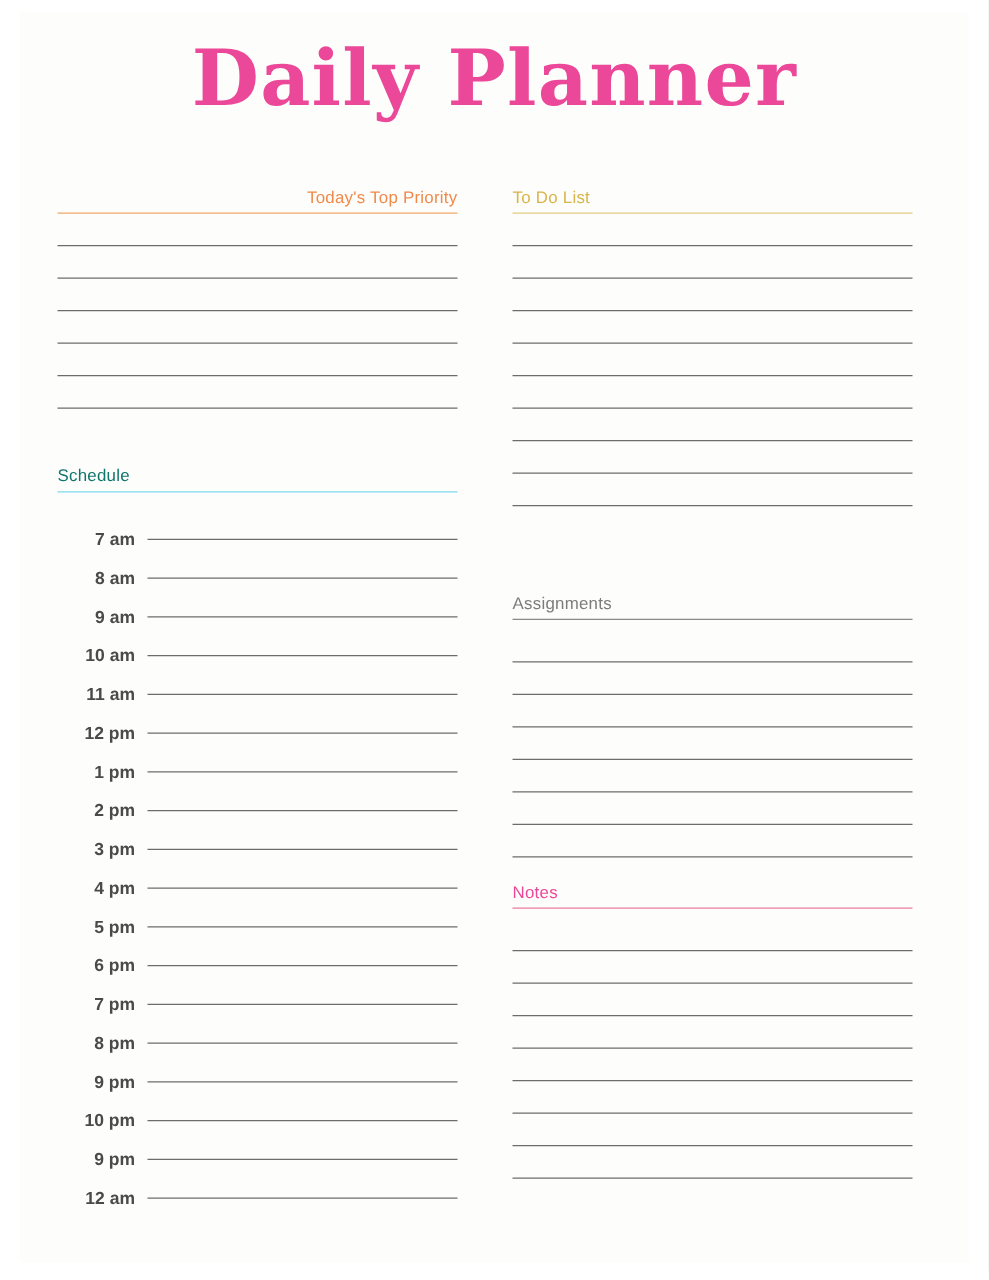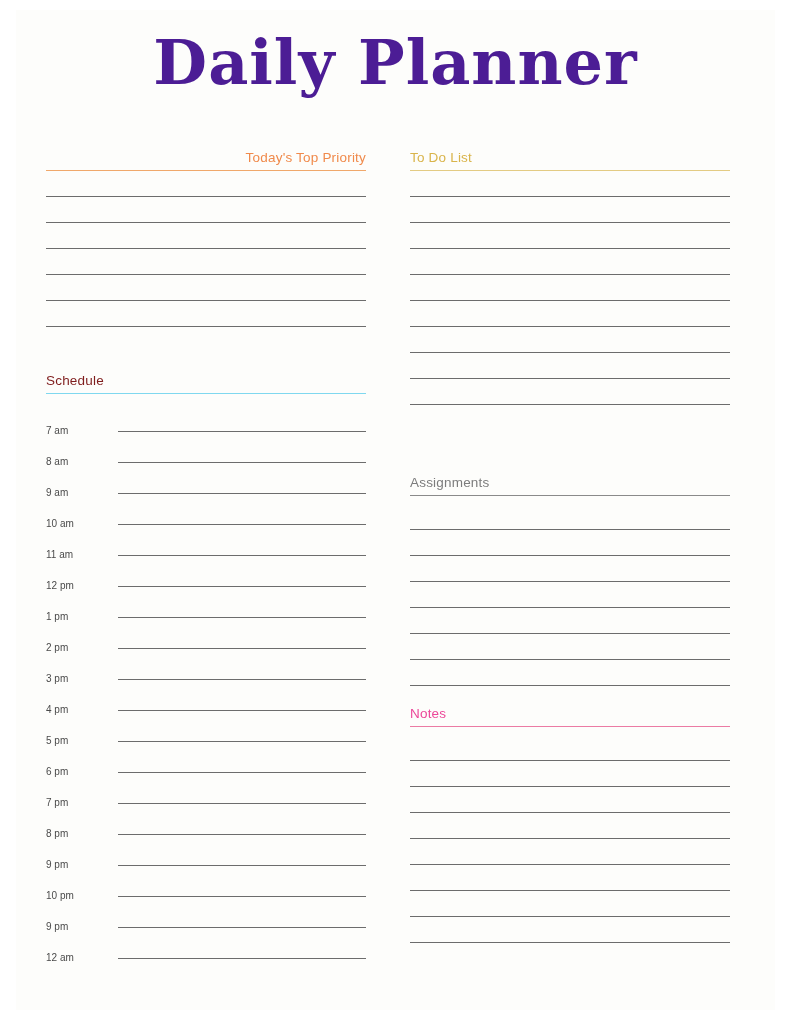--- a/index.html
+++ b/index.html
@@ -32,21 +32,21 @@
   .title {
     position: absolute;
     left: 0;
     top: 26px;
     width: 791px;
     text-align: center;
     font-family: "DejaVu Serif", serif;
     font-weight: bold;
     font-size: 62px;
     letter-spacing: 1px;
-    color: #4c1d95;
+    color: #ec4899;
   }
 
   
   .col-left {
     position: absolute;
     left: 46px;
     top: 150px;
     width: 320px;
   }
   .col-right {
@@ -80,27 +80,28 @@
   }
 
   
   .sched-row {
     display: flex;
     align-items: flex-end;
     height: 31px;
   }
   .sched-time {
     width: 62px;
-    text-align: left;
-    font-size: 10px;
+    text-align: right;
+    font-size: 14px;
     color: #4a4a4a;
     padding-right: 10px;
     line-height: 14px;
     position: relative;
     top: 3px;
+    font-weight: bold;
   }
   .sched-line {
     flex: 1;
     height: 1px;
     background: #6c6c6c;
     margin-bottom: 3px;
   }
 
   .spacer-lg { height: 46px; }
   .spacer-md { height: 30px; }
@@ -130,21 +131,21 @@
         <div class="line-gap"></div>
           <div class="line"></div>
         <div class="line-gap"></div>
           <div class="line"></div>
       </div>
     </div>
 
     <div class="spacer-lg"></div>
 
     <div>
-      <div class="section-head" style="color:#7f1d1d;">Schedule</div>
+      <div class="section-head" style="color:#0f766e;">Schedule</div>
       <div class="section-rule" style="background:#7fd8ef;"></div>
       <div class="lines" style="margin-top:10px;">
         <div class="sched-row">
             <div class="sched-time">7 am</div>
             <div class="sched-line"></div>
           </div>
         <div class="sched-row">
             <div class="sched-time">8 am</div>
             <div class="sched-line"></div>
           </div>

